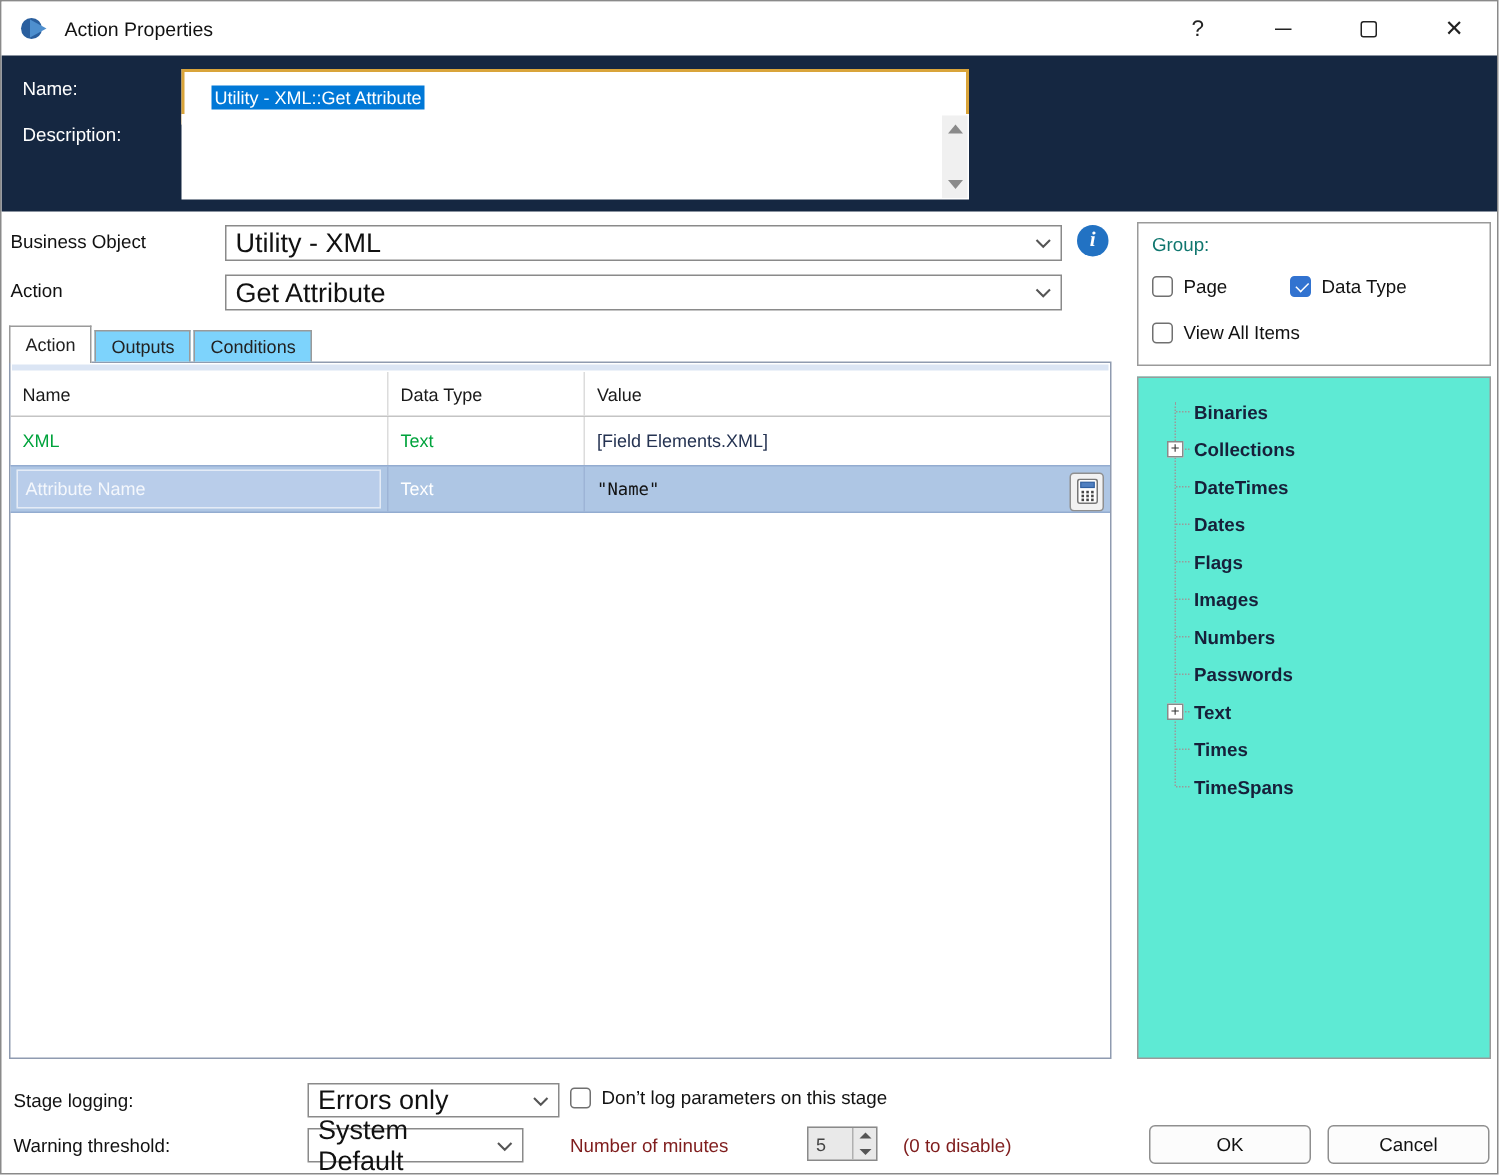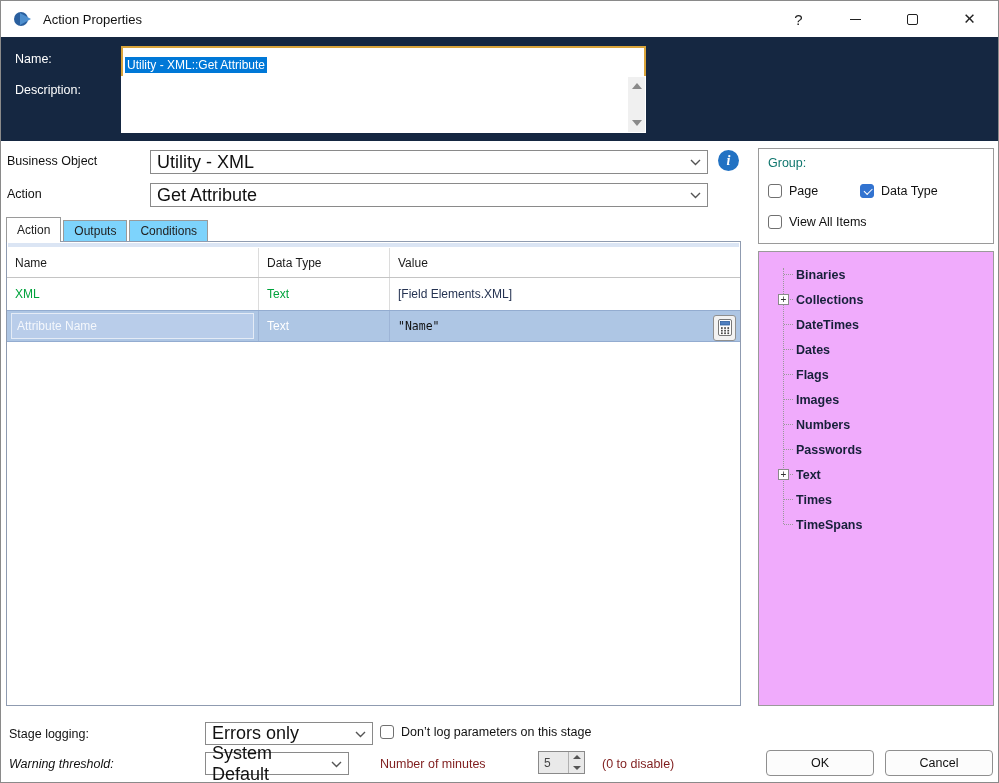--- a/index.html
+++ b/index.html
@@ -12,21 +12,21 @@
   .logo { width: 20px; height: 20px; flex: 0 0 auto; }
   .titlebar-title { font-size: 13px; color: #111; margin-left: 10px; }
   .titlebar-controls { position: absolute; right: 0; top: 0; height: 36px; display: flex; }
   .tb-btn { width: 57px; height: 36px; display: flex; align-items: center; justify-content: center; font-size: 15px; color: #222; cursor: default; }
   .glyph-min { width: 11px; height: 1px; background: #222; display: block; }
   .glyph-max { width: 11px; height: 11px; border: 1px solid #222; border-radius: 2px; display: block; }
 
   
   .navy { position: absolute; left: 0; top: 36px; width: 100%; height: 104px; background: #152741; }
   .navy-label { position: absolute; color: #fff; font-size: 12.5px; }
-  .name-input { position: absolute; left: 120px; top: 9px; width: 525px; height: 37px; background: #fff; border: 2px solid #d9a43a; display: flex; align-items: center; padding-left: 2px; }
+  .name-input { position: absolute; left: 120px; top: 9px; width: 525px; height: 37px; background: #fff; border: 2px solid #d9a43a; display: flex; align-items: center; padding-left: 18px; }
   .name-sel { background: #0078d7; color: #fff; padding: 1px 2px; font-size: 12px; white-space: nowrap; }
   .desc-box { position: absolute; left: 120px; top: 39px; width: 525px; height: 57px; background: #fff; }
   .desc-scroll { position: absolute; right: 1px; top: 1px; bottom: 1px; width: 17px; background: #f0f0f0; }
   .sb-arrow-up, .sb-arrow-down { position: absolute; left: 4px; width: 0; height: 0; border-left: 5px solid transparent; border-right: 5px solid transparent; }
   .sb-arrow-up { top: 6px; border-bottom: 6px solid #8a8a8a; }
   .sb-arrow-down { bottom: 6px; border-top: 6px solid #8a8a8a; }
 
   
   .plain-label { position: absolute; color: #111; font-size: 12.5px; }
   .combo { position: absolute; background: #fff; border: 1px solid #8a8a8a; display: flex; align-items: center; padding: 0 22px 0 6px; font-size: 18px; color: #111; }
@@ -60,21 +60,21 @@
 
   
   .group-box { position: absolute; left: 757px; top: 147px; width: 236px; height: 96px; background: #fff; border: 1px solid #9a9a9a; }
   .group-title { position: absolute; left: 9px; top: 7px; font-size: 12.5px; color: #0f766e; }
   .cb-row { position: absolute; display: flex; align-items: center; }
   .cb { width: 14px; height: 14px; border: 1px solid #707070; border-radius: 3px; background: #fff; flex: 0 0 auto; position: relative; }
   .cb.checked { background: #3273d0; border-color: #3273d0; }
   .cb.checked::after { content: ""; position: absolute; left: 2.5px; top: 3px; width: 7px; height: 3.5px; border-left: 1.8px solid #fff; border-bottom: 1.8px solid #fff; transform: rotate(-45deg); }
   .cb-label { margin-left: 7px; font-size: 12.5px; color: #111; white-space: nowrap; }
 
-  .tree-box { position: absolute; left: 757px; top: 250px; width: 236px; height: 455px; background: #f0abfc; border: 1px solid #9a9a9a; padding-top: 10px; }
+  .tree-box { position: absolute; left: 757px; top: 250px; width: 236px; height: 455px; background: #5eead4; border: 1px solid #9a9a9a; padding-top: 10px; }
   .tree-vline { position: absolute; left: 24px; top: 16px; height: 256px; border-left: 1px dotted #9a9a9a; }
   .tree-row { position: relative; height: 25px; padding-left: 37px; display: flex; align-items: center; font-weight: bold; font-size: 12.5px; color: #17203a; }
   .tree-row::before { content: ""; position: absolute; left: 25px; top: 12px; width: 9px; border-top: 1px dotted #9a9a9a; }
   .expander { position: absolute; left: 19px; top: 7px; width: 11px; height: 11px; background: #fff; border: 1px solid #8a8a8a; font-weight: normal; font-size: 10px; line-height: 9px; text-align: center; color: #333; z-index: 2; }
 
   
   .f-label { position: absolute; font-size: 12.5px; color: #111; white-space: nowrap; }
   .f-label.dim { color: #7f1d1d; }
   .spinner { position: absolute; left: 537px; top: 750px; width: 47px; height: 23px; background: #e9e9e9; border: 1px solid #8a8a8a; display: flex; }
   .spin-val { flex: 1; display: flex; align-items: center; padding-left: 5px; color: #444; }
@@ -245,21 +245,21 @@
     <span>Errors only</span>
     <svg class="chev" width="11" height="7" viewBox="0 0 11 7">
         <polyline points="1,1 5.5,5.5 10,1" fill="none" stroke="#555" stroke-width="1.4"></polyline>
       </svg>
   </div>
   <div class="cb-row" style="position:absolute; left:379px; top:724px;">
     <span class="cb"></span>
     <span class="cb-label">Don’t log parameters on this stage</span>
   </div>
 
-  <span class="f-label" style="left:8px; top:756px;font-style:italic;">Warning threshold:</span>
+  <span class="f-label" style="left:8px; top:756px;">Warning threshold:</span>
   <div class="combo" style="left:204px; top:751px; width:144px; height:23px;">
     <span>System Default</span>
     <svg class="chev" width="11" height="7" viewBox="0 0 11 7">
         <polyline points="1,1 5.5,5.5 10,1" fill="none" stroke="#555" stroke-width="1.4"></polyline>
       </svg>
   </div>
   <span class="f-label dim" style="left:379px; top:756px;">Number of minutes</span>
   <div class="spinner">
     <div class="spin-val">5</div>
     <div class="spin-btns">

